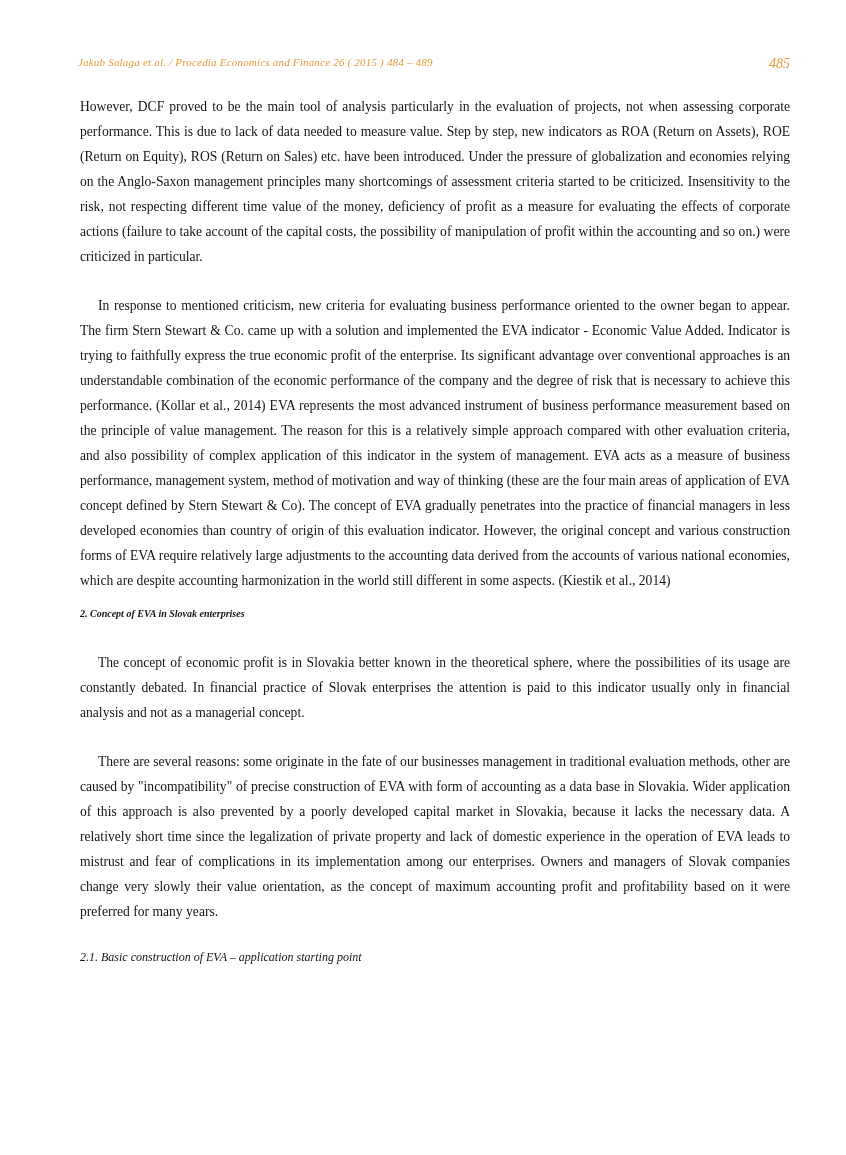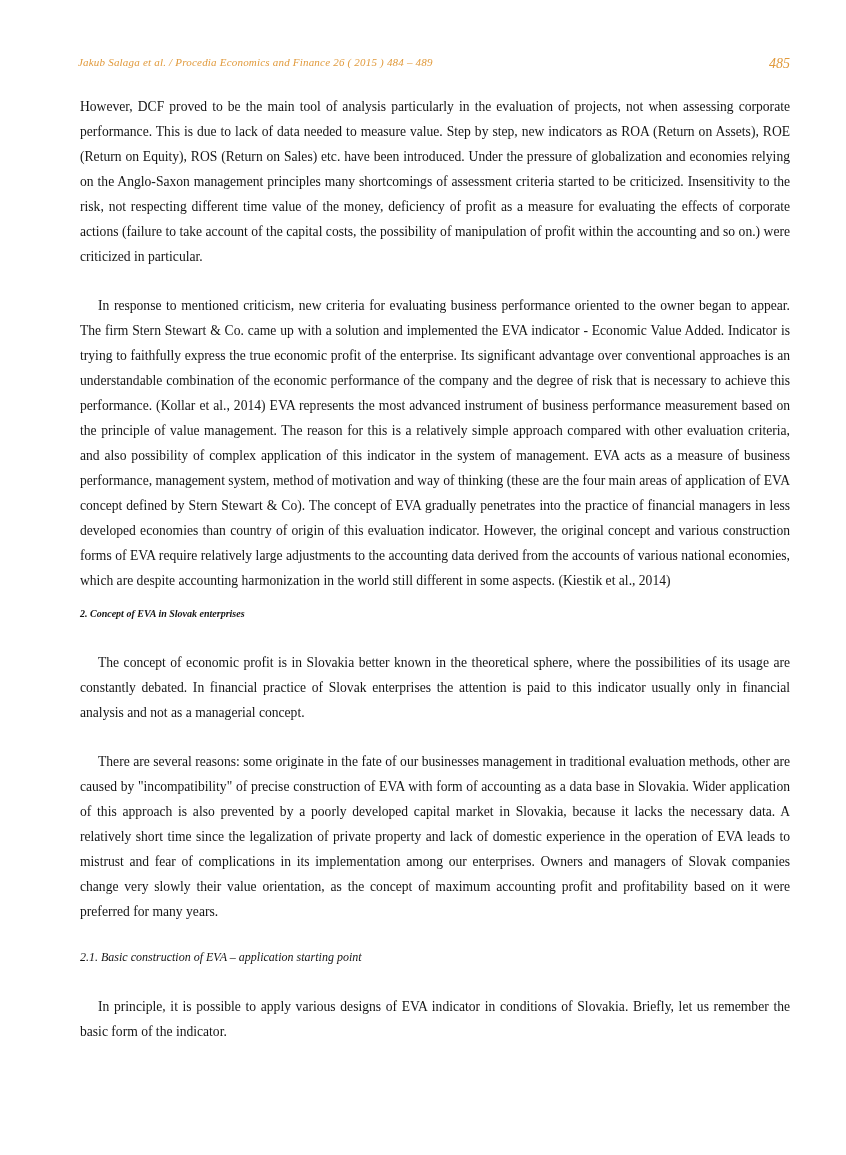--- a/index.html
+++ b/index.html
@@ -71,17 +71,16 @@
     <p class="indent">In response to mentioned criticism, new criteria for evaluating business performance oriented to the owner began to appear. The firm Stern Stewart &amp; Co. came up with a solution and implemented the EVA indicator - Economic Value Added. Indicator is trying to faithfully express the true economic profit of the enterprise. Its significant advantage over conventional approaches is an understandable combination of the economic performance of the company and the degree of risk that is necessary to achieve this performance. (Kollar et al., 2014) EVA represents the most advanced instrument of business performance measurement based on the principle of value management. The reason for this is a relatively simple approach compared with other evaluation criteria, and also possibility of complex application of this indicator in the system of management. EVA acts as a measure of business performance, management system, method of motivation and way of thinking (these are the four main areas of application of EVA concept defined by Stern Stewart &amp; Co). The concept of EVA gradually penetrates into the practice of financial managers in less developed economies than country of origin of this evaluation indicator. However, the original concept and various construction forms of EVA require relatively large adjustments to the accounting data derived from the accounts of various national economies, which are despite accounting harmonization in the world still different in some aspects. (Kiestik et al., 2014)</p>
 
     <div class="section-heading">2. Concept of EVA in Slovak enterprises</div>
 
     <p class="indent">The concept of economic profit is in Slovakia better known in the theoretical sphere, where the possibilities of its usage are constantly debated. In financial practice of Slovak enterprises the attention is paid to this indicator usually only in financial analysis and not as a managerial concept.</p>
 
     <p class="indent">There are several reasons: some originate in the fate of our businesses management in traditional evaluation methods, other are caused by "incompatibility" of precise construction of EVA with form of accounting as a data base in Slovakia. Wider application of this approach is also prevented by a poorly developed capital market in Slovakia, because it lacks the necessary data. A relatively short time since the legalization of private property and lack of domestic experience in the operation of EVA leads to mistrust and fear of complications in its implementation among our enterprises. Owners and managers of Slovak companies change very slowly their value orientation, as the concept of maximum accounting profit and profitability based on it were preferred for many years.</p>
 
     <div class="subsection-heading">2.1. Basic construction of EVA – application starting point</div>
 
-    <p class="indent">In principle, it is possible to apply various designs of EVA indicator in conditions of Slovakia. Briefly, let us remember the basic form of the indicator.</p>
 
   </div>
 
 </div>
 
 </body></html>

